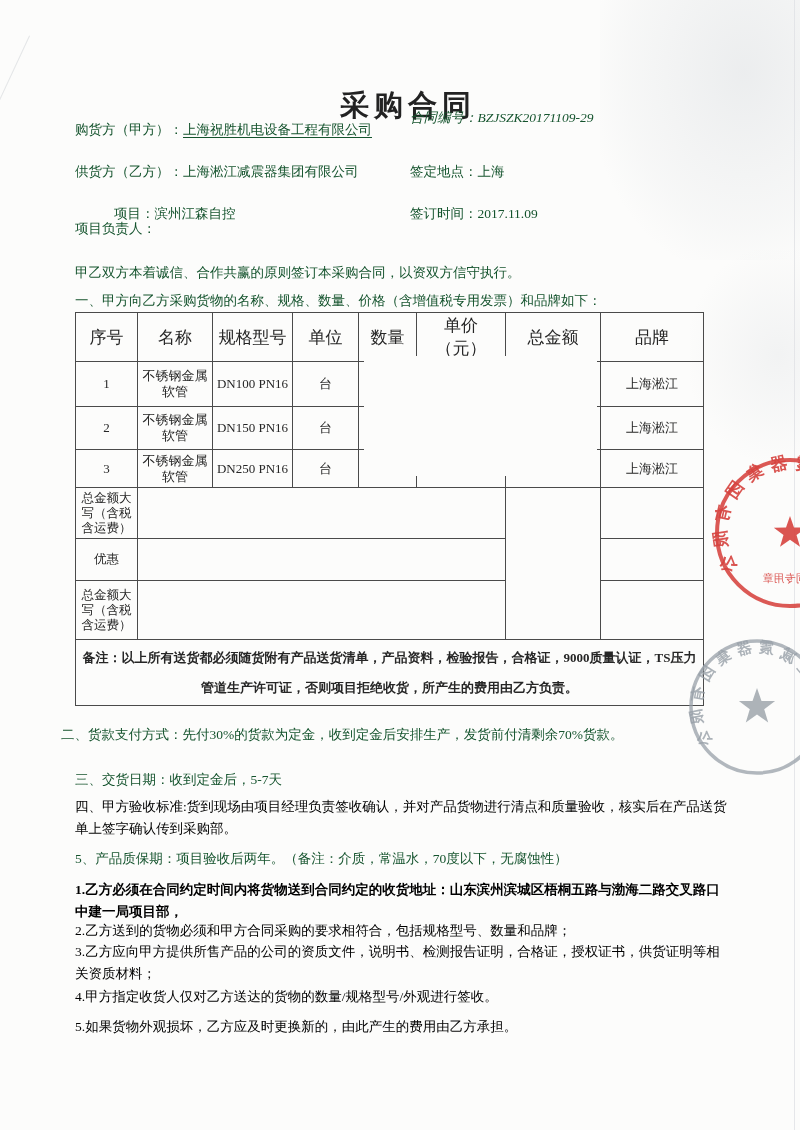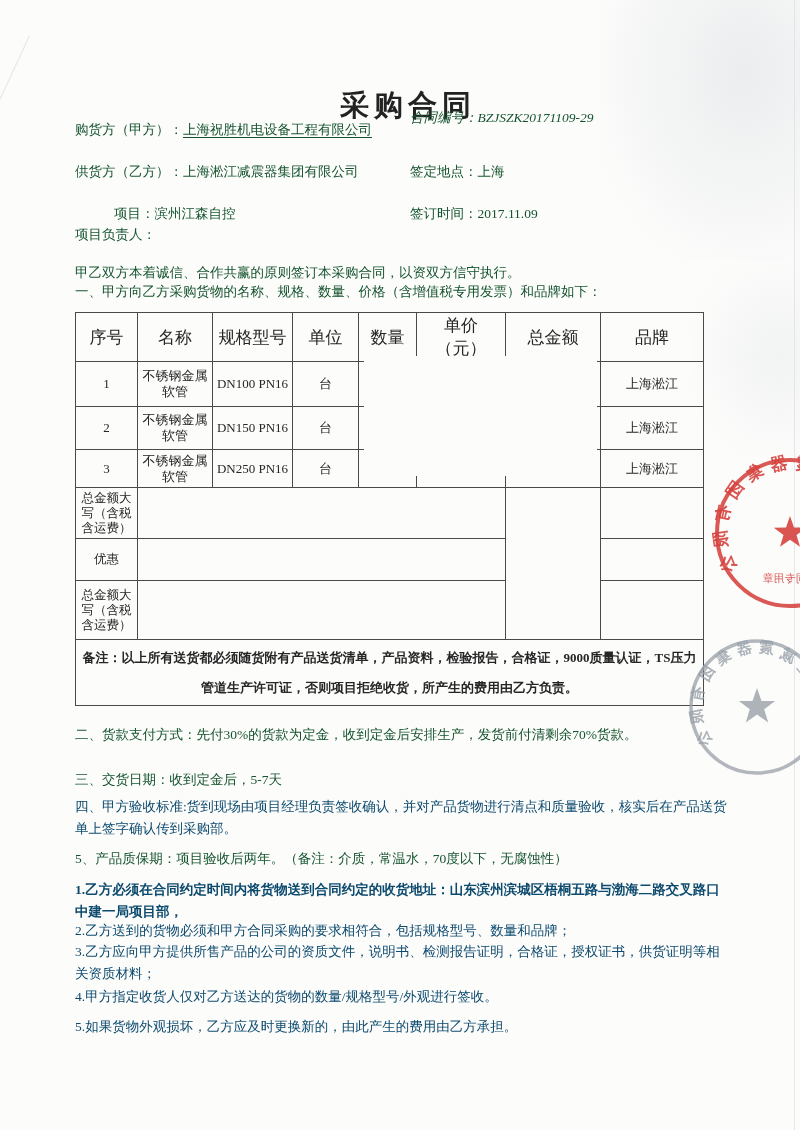--- a/index.html
+++ b/index.html
@@ -9,21 +9,21 @@
     font-family:"Liberation Serif","DejaVu Serif",serif;
     color:#2b2b2b;
   }
   .abs{position:absolute;}
   .title{
     position:absolute;left:0;top:78px;width:800px;margin:8px;
     text-align:center;font-size:29px;font-weight:bold;letter-spacing:5px;color:#222;
   }
   .line{font-size:13.5px;white-space:nowrap;color:#14532d;}
   .u{text-decoration:underline;text-underline-offset:3px;}
-  .para{font-size:13.5px;line-height:22px;width:656px;color:#0c4a6e;}
+  .para{font-size:13.5px;line-height:22px;width:656px;color:#000000;}
   .bold{font-weight:bold;}
   
   .tablewrap{left:75px;top:312px;z-index:1;}
   table.contract{border-collapse:collapse;table-layout:fixed;width:628px;font-size:13px;color:#262626;}
   table.contract td{border:1px solid #4a4a4a;text-align:center;vertical-align:middle;padding:1px 2px;overflow:hidden;}
   table.contract .hdr td{font-size:17px;}
   td.labelcell{text-align:left;padding:2px 3px;font-size:12.5px;line-height:15px;word-break:break-all;}
   td.remarkcell{text-align:left;font-weight:600;font-size:13px;line-height:30px;padding:10px 8px 6px 8px;word-break:break-all;}
   .namecell{line-height:16px;}
   .whiteout{background:#fcfcfb;z-index:2;}
@@ -65,24 +65,24 @@
     <span>签定地点：</span><span>上海</span>
   </div>
 
   <div class="abs line" style="left:75px;top:205px;margin-left:39px;">
     <span>项目：</span><span>滨州江森自控</span>
   </div>
   <div class="abs line" style="left:410px;top:205px;">
     <span>签订时间：</span><span>2017.11.09</span>
   </div>
 
-  <div class="abs line" style="left:75px;top:226px;">项目负责人：</div>
+  <div class="abs line" style="left:75px;top:220px;">项目负责人：</div>
 
   <div class="abs line" style="left:75px;top:264px;">甲乙双方本着诚信、合作共赢的原则签订本采购合同，以资双方信守执行。</div>
-  <div class="abs line" style="left:75px;top:283px;">一、甲方向乙方采购货物的名称、规格、数量、价格（含增值税专用发票）和品牌如下：</div>
+  <div class="abs line" style="left:75px;top:292px;">一、甲方向乙方采购货物的名称、规格、数量、价格（含增值税专用发票）和品牌如下：</div>
 
   <div class="abs tablewrap">
     <table class="contract">
       <colgroup>
         <col style="width:62px">
           <col style="width:75px">
           <col style="width:80px">
           <col style="width:66px">
         <col style="width:58px">
           <col style="width:89px">
@@ -148,21 +148,21 @@
       </tr>
       <tr style="height:66px;">
         <td colspan="8" class="remarkcell">备注：以上所有送货都必须随货附有产品送货清单，产品资料，检验报告，合格证，9000质量认证，TS压力管道生产许可证，否则项目拒绝收货，所产生的费用由乙方负责。</td>
       </tr>
     </tbody>
       </table>
   </div>
 
   <div class="abs whiteout" style="left:364px;top:356px;width:233px;height:120px;"></div>
 
-  <div class="abs line" style="left:75px;top:726px;">二、货款支付方式：先付30%的货款为定金，收到定金后安排生产，发货前付清剩余70%货款。</div>
+  <div class="abs line" style="left:61px;top:726px;">二、货款支付方式：先付30%的货款为定金，收到定金后安排生产，发货前付清剩余70%货款。</div>
   <div class="abs line" style="left:75px;top:771px;">三、交货日期：收到定金后，5-7天</div>
   <div class="abs para" style="left:75px;top:796px;">四、甲方验收标准:货到现场由项目经理负责签收确认，并对产品货物进行清点和质量验收，核实后在产品送货单上签字确认传到采购部。</div>
   <div class="abs line" style="left:75px;top:850px;">5、产品质保期：项目验收后两年。（备注：介质，常温水，70度以下，无腐蚀性）</div>
 
   <div class="abs para bold" style="left:75px;top:879px;">1.乙方必须在合同约定时间内将货物送到合同约定的收货地址：山东滨州滨城区梧桐五路与渤海二路交叉路口中建一局项目部，</div>
   <div class="abs para" style="left:75px;top:920px;">2.乙方送到的货物必须和甲方合同采购的要求相符合，包括规格型号、数量和品牌；</div>
   <div class="abs para" style="left:75px;top:941px;">3.乙方应向甲方提供所售产品的公司的资质文件，说明书、检测报告证明，合格证，授权证书，供货证明等相关资质材料；</div>
   <div class="abs para" style="left:75px;top:986px;">4.甲方指定收货人仅对乙方送达的货物的数量/规格型号/外观进行签收。</div>
   <div class="abs para" style="left:75px;top:1016px;">5.如果货物外观损坏，乙方应及时更换新的，由此产生的费用由乙方承担。</div>
 

